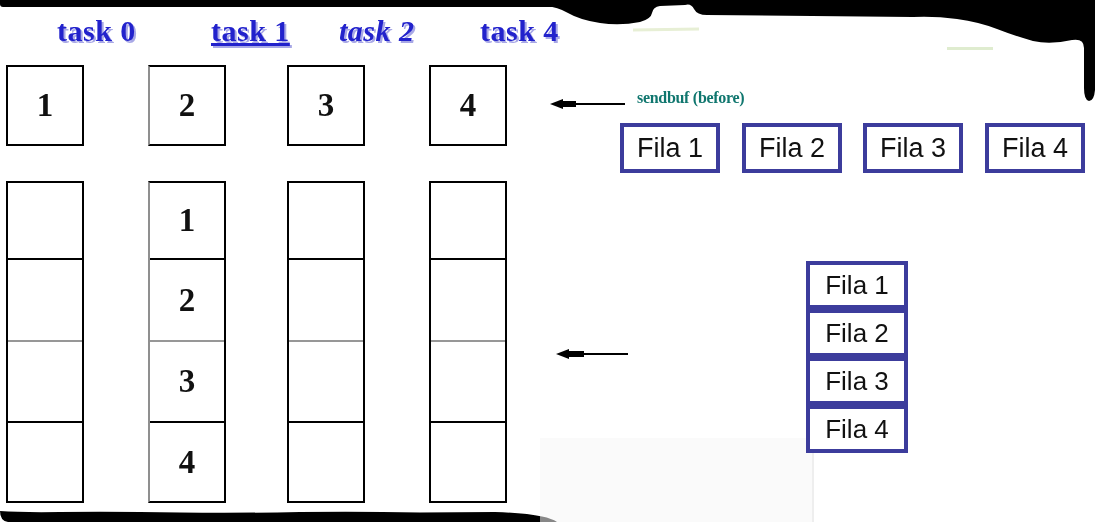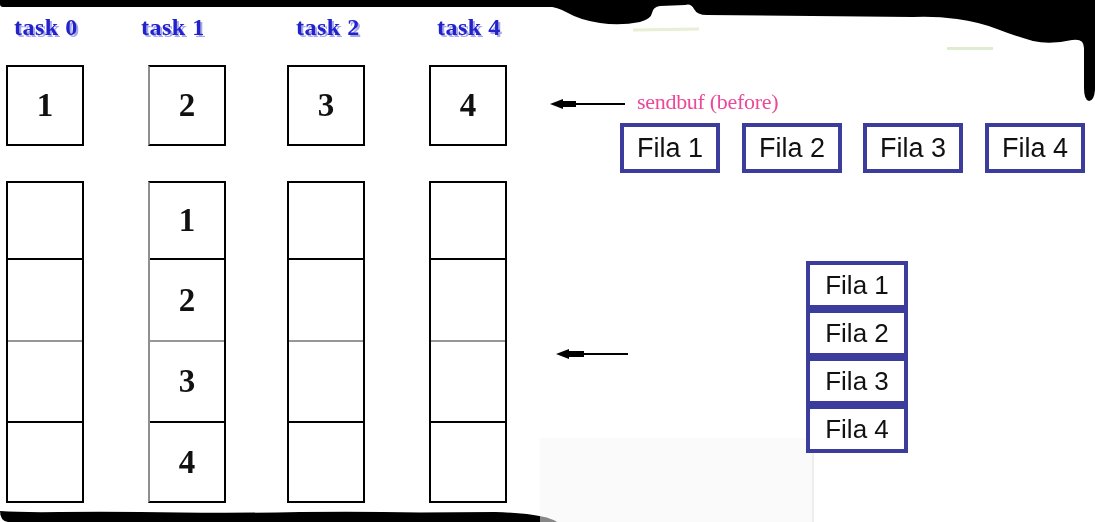--- a/index.html
+++ b/index.html
@@ -9,22 +9,22 @@
     font-family:"Liberation Serif", serif;
   }
   
   .smudge { position:absolute; pointer-events:none; }
   .top-strip { left:0; top:0; width:557px; height:7px; background:#000; border-radius:0 0 2px 3px; }
   .artifact { position:absolute; pointer-events:none; }
   .whiteout { position:absolute; left:540px; top:438px; width:272px; height:84px;
               background:rgba(246,246,246,.55); border-right:2px solid rgba(232,232,232,.7); }
   
   .task-label {
-    position:absolute; top:14px; font-weight:bold; font-size:24px; letter-spacing:.5px;
-    color:#2222cc; text-shadow:2px 2px 0 #a8a8e6; white-space:nowrap;
+    position:absolute; top:14px; font-weight:bold; font-size:30px; letter-spacing:.5px;
+    color:#2222cc; text-shadow:2px 2px 0 #a8a8e6; white-space:nowrap;margin-left:43px;
   }
   
   .send-box {
     position:absolute; top:65px; width:78px; height:81px; box-sizing:border-box;
     border:2px solid #000; display:flex; align-items:center; justify-content:center;
     font-weight:bold; font-size:33px; color:#111; background:#fff;
   }
   .gray-left { border-left-color:#8f8f8f !important; }
   
   .recv-col {
@@ -37,22 +37,22 @@
     font-weight:bold; font-size:33px; color:#111;
   }
   .recv-cell.r0 { height:77px; }
   .recv-cell.r1 { height:82px; }
   .recv-cell.r2 { height:81px; border-bottom-color:#979797; }
   .recv-cell.r1 { border-bottom-color:#979797; }
   .recv-cell.r2 { border-bottom-color:#000; }
   .recv-cell.r3 { height:78px; border-bottom:none; }
   
   .arrow-svg { position:absolute; pointer-events:none; }
-  .buf-label { position:absolute; font-size:22px; color:#ec4899; white-space:nowrap;
-               letter-spacing:-.3px; }
+  .buf-label { position:absolute; font-size:16px; color:#0f766e; white-space:nowrap;
+               letter-spacing:-.3px;font-weight:bold; }
   
   .fila-box {
     position:absolute; top:123px; width:100px; height:50px; box-sizing:border-box;
     border:4px solid #3c3c9c; background:#fff;
     display:flex; align-items:center; justify-content:center;
     font-family:"Liberation Sans", sans-serif; font-size:27px; color:#111;
   }
   .stack-box {
     position:absolute; left:806px; width:102px; height:48px; box-sizing:border-box;
     border:4px solid #3c3c9c; background:#fff;
@@ -74,22 +74,22 @@
   </svg>
   <svg class="arrow-svg" style="left:0; bottom:0;" width="565" height="26" viewBox="0 0 565 26">
     <path fill="#000" d="M8,26 Q0,25 0,15 Q20,16.5 60,16 Q120,15.5 180,16.5
       Q240,17.2 300,16 Q360,15.2 420,16.5 L495,16 Q525,17 542,20.5 Q552,22.5 557,26 Z"></path>
   </svg>
   <div class="whiteout"></div>
   <div class="artifact" style="left:633px; top:28px; width:66px; height:3px; background:#e7efd5; transform:rotate(-1deg);"></div>
   <div class="artifact" style="left:947px; top:47px; width:46px; height:3px; background:#dfeccf;"></div>
 
   <div class="task-label" style="left:14px;">task 0</div>
-  <div class="task-label" style="left:141px;">task 1</div>
-  <div class="task-label" style="left:296px;">task 2</div>
+  <div class="task-label" style="left:168px;text-decoration:underline;">task 1</div>
+  <div class="task-label" style="left:296px;font-style:italic;">task 2</div>
   <div class="task-label" style="left:437px;">task 4</div>
 
   <div class="send-box" style="left:6px;">1</div>
   <div class="send-box gray-left" style="left:148px;">2</div>
   <div class="send-box" style="left:287px;">3</div>
   <div class="send-box" style="left:429px;">4</div>
 
   <svg class="arrow-svg" style="left:545px; top:94px;" width="85" height="20" viewBox="0 0 85 20">
     <line x1="14" y1="10" x2="80" y2="10" stroke="#000" stroke-width="2"></line>
     <polygon points="5,10 18,5 18,15" fill="#000"></polygon>

